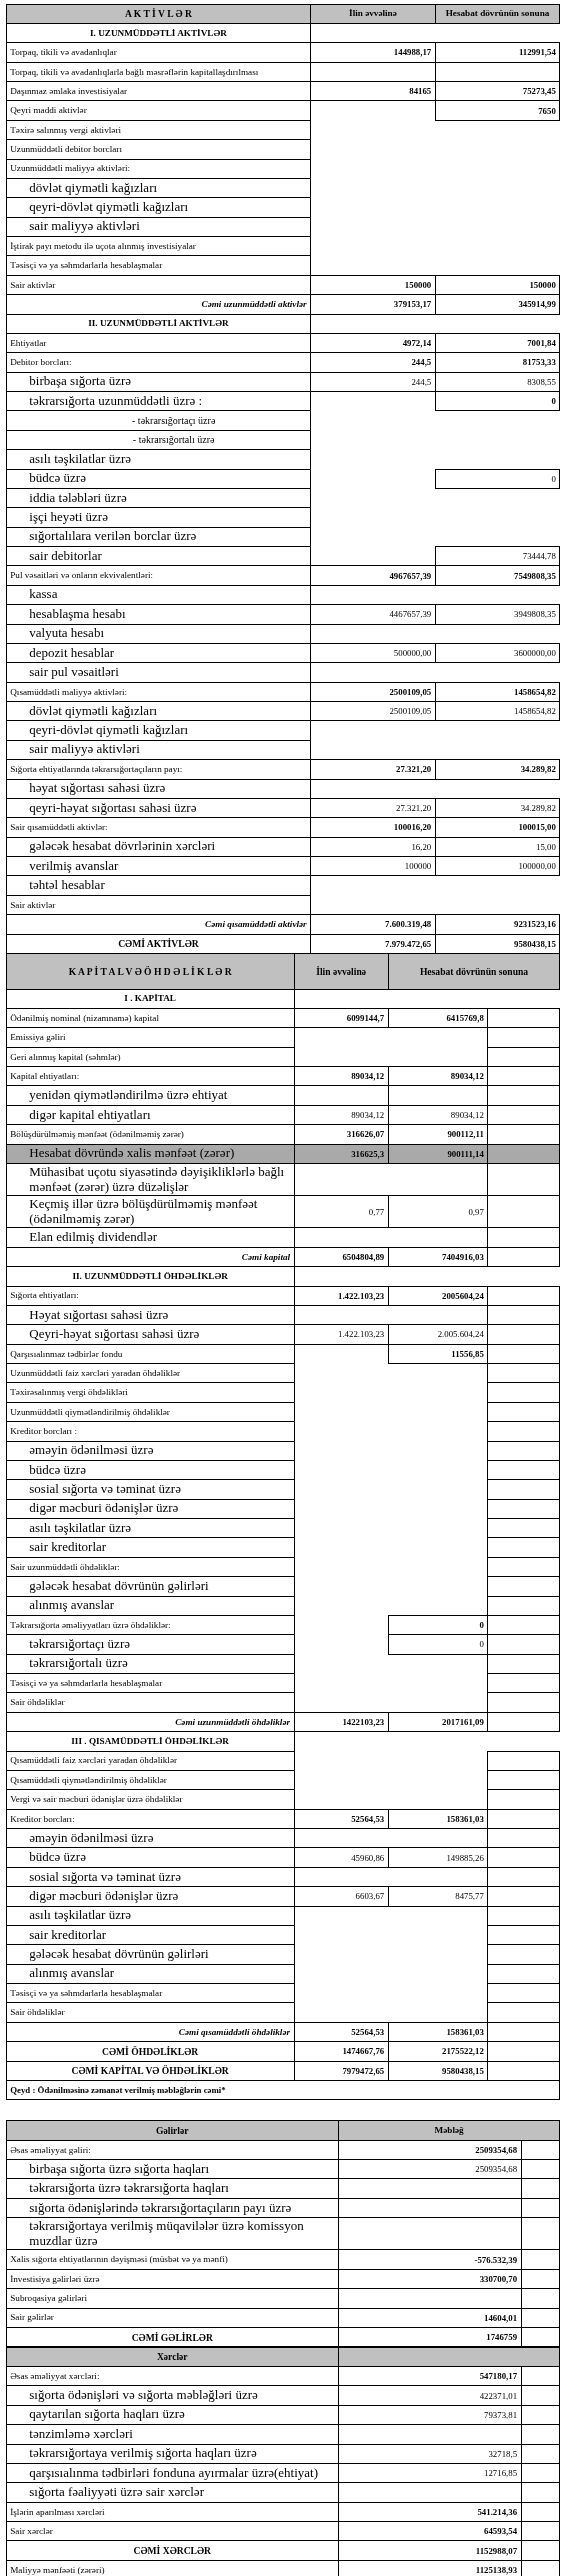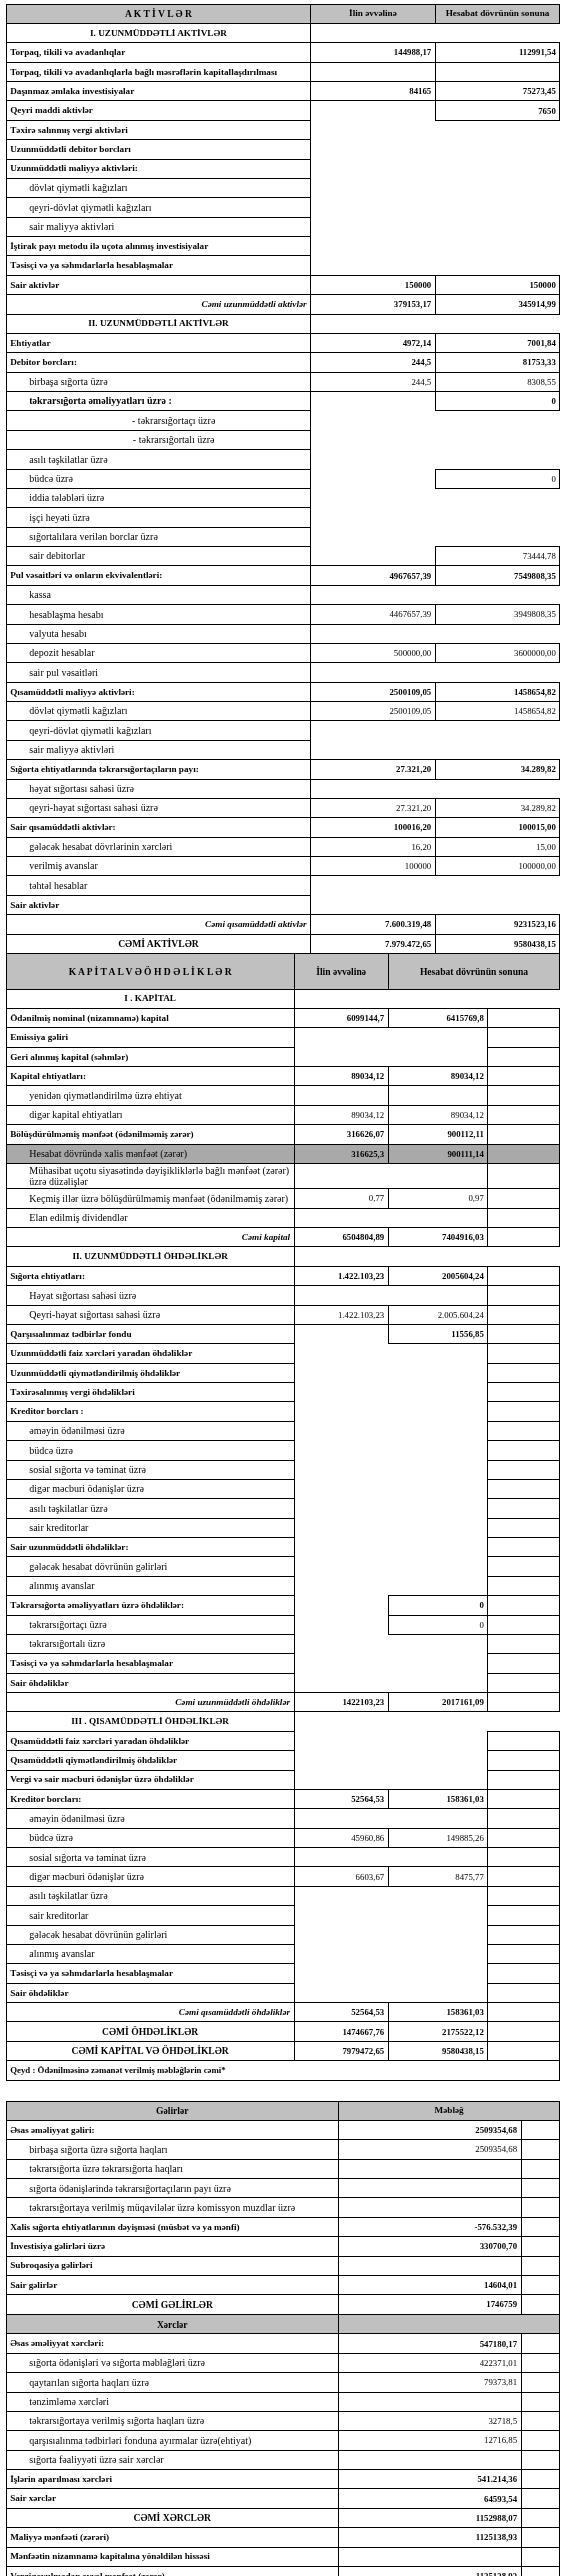--- a/index.html
+++ b/index.html
@@ -10,23 +10,23 @@
         vertical-align:middle;word-wrap:break-word;line-height:1.15;}
   th{background:var(--header-bg,#c0c0c0);font-weight:bold;text-align:center;}
   th.title{font-size:9.6px;}
   .tbl-capital th{height:33px;font-size:9.6px;}
   td.lbl{text-align:left;}
   td.val{text-align:right;font-size:8.8px;}
   td.nv{border:none;background:#fff;}
   td.xtr{border:0.7px solid var(--border,#000);}
   tr.s td.lbl{font-weight:bold;text-align:center;}
   tr.s td.xtr{border:none;}
-  tr.i td.lbl{padding-left:22.6px;font-size:10px;}
+  tr.i td.lbl{padding-left:22.6px;font-size:13px;}
   tr.ii td.lbl{padding-left:34px;font-size:10px;text-align:center;}
-  tr.b td.lbl{font-weight:bold;}
+  tr.b td.lbl{font-weight:normal;}
   tr.b td.val{font-weight:bold;}
   tr.t td.lbl{font-weight:bold;font-style:italic;text-align:right;}
   tr.t td.val{font-weight:bold;}
   tr.g td.lbl{font-weight:bold;text-align:center;font-size:9.6px;}
   tr.g td.val{font-weight:bold;}
   tr.hl td{background:var(--hl-bg,#a9a9a9);}
   tr.hl td.val{font-weight:bold;}
   tr.note td{font-weight:bold;font-size:8.8px;text-align:left;}
   .tbl-capital, .tbl-expenses{margin-top:-0.7px;padding-left:28px;}
   .gap{height:20px;}
@@ -139,21 +139,21 @@
           <td class="lbl">Debitor borcları:</td>
           <td class="val">244,5</td>
           <td class="val">81753,33</td>
         </tr>
         <tr class="i">
           <td class="lbl">birbaşa sığorta üzrə</td>
           <td class="val">244,5</td>
           <td class="val">8308,55</td>
         </tr>
         <tr class="i b">
-          <td class="lbl">təkrarsığorta əməliyyatları üzrə :</td>
+          <td class="lbl">təkrarsığorta uzunmüddətli üzrə :</td>
           <td class="val nv"></td>
           <td class="val">0</td>
         </tr>
         <tr class="ii">
           <td class="lbl">- təkrarsığortaçı üzrə</td>
           <td class="val nv"></td>
           <td class="val nv"></td>
         </tr>
         <tr class="ii">
           <td class="lbl">- təkrarsığortalı üzrə</td>
@@ -416,27 +416,27 @@
           <td class="val">11556,85</td>
           <td class="xtr"></td>
         </tr>
         <tr class="b">
           <td class="lbl">Uzunmüddətli faiz xərcləri yaradan öhdəliklər</td>
           <td class="val nv"></td>
           <td class="val nv"></td>
           <td class="xtr"></td>
         </tr>
         <tr class="b">
+          <td class="lbl">Təxirəsalınmış vergi öhdəlikləri</td>
+          <td class="val nv"></td>
+          <td class="val nv"></td>
+          <td class="xtr"></td>
+        </tr>
+        <tr class="b">
           <td class="lbl">Uzunmüddətli qiymətləndirilmiş öhdəliklər</td>
-          <td class="val nv"></td>
-          <td class="val nv"></td>
-          <td class="xtr"></td>
-        </tr>
-        <tr class="b">
-          <td class="lbl">Təxirəsalınmış vergi öhdəlikləri</td>
           <td class="val nv"></td>
           <td class="val nv"></td>
           <td class="xtr"></td>
         </tr>
         <tr class="b">
           <td class="lbl">Kreditor borcları :</td>
           <td class="val nv"></td>
           <td class="val nv"></td>
           <td class="xtr"></td>
         </tr>

